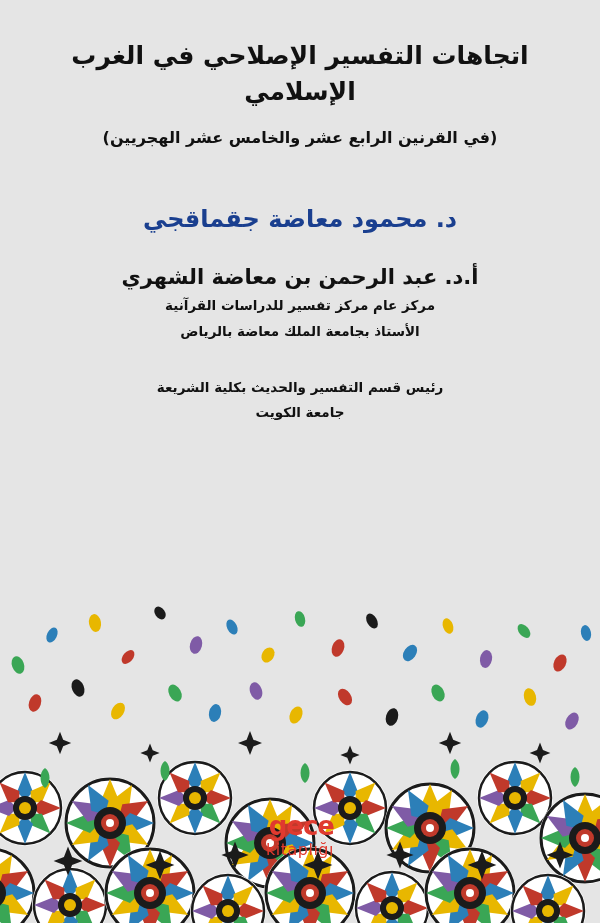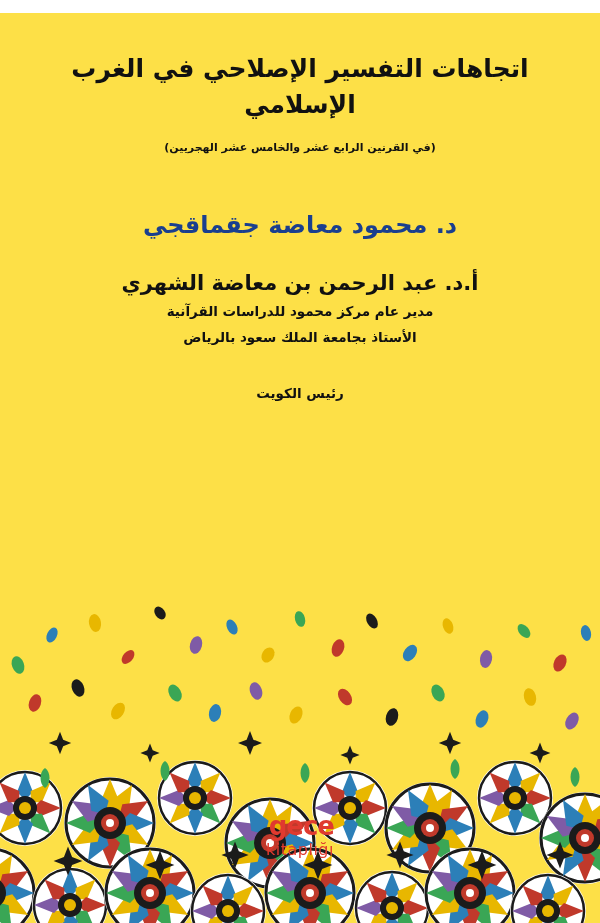--- a/index.html
+++ b/index.html
@@ -10,23 +10,22 @@
   body {
     width: 600px;
     height: 923px;
     position: relative;
     overflow: hidden;
     font-family: "DejaVu Sans", sans-serif;
   }
   .cover {
     position: absolute;
     inset: 0;
-    background: #fde047;
+    background: #e5e5e5;
     direction: rtl;
-    margin-top: 13px;
   }
   .text-block {
     position: absolute;
     top: 0;
     left: 0;
     right: 0;
     padding: 38px 34px 0 34px;
     text-align: center;
     direction: rtl;
   }
@@ -34,21 +33,21 @@
     font-family: "DejaVu Sans", sans-serif;
     font-size: 25px;
     font-weight: bold;
     color: #111111;
     line-height: 1.42;
     letter-spacing: 0px;
     margin: 0 6px;
   }
   .subtitle {
     font-family: "DejaVu Sans", sans-serif;
-    font-size: 11px;
+    font-size: 16px;
     font-weight: bold;
     color: #111111;
     margin-top: 18px;
     line-height: 1.4;
   }
   .author {
     font-family: "DejaVu Sans", sans-serif;
     font-size: 24px;
     font-weight: bold;
     color: #1a3f8f;
@@ -124,26 +123,27 @@
 
 <div class="cover">
 
   <div class="text-block">
     <div class="title">اتجاهات التفسير الإصلاحي في الغرب الإسلامي</div>
     <div class="subtitle">(في القرنين الرابع عشر والخامس عشر الهجريين)</div>
     <div class="author">د. محمود معاضة جقماقجي</div>
 
     <div class="endorser">
       <div class="endorser-name">أ.د. عبد الرحمن بن معاضة الشهري</div>
-      <div class="endorser-line">مدير عام مركز محمود للدراسات القرآنية</div>
-      <div class="endorser-line">الأستاذ بجامعة الملك سعود بالرياض</div>
+      <div class="endorser-line">مركز عام مركز تفسير للدراسات القرآنية</div>
+      <div class="endorser-line">الأستاذ بجامعة الملك معاضة بالرياض</div>
     </div>
 
     <div class="endorser second">
-      <div class="endorser-line">رئيس الكويت</div>
+      <div class="endorser-line">رئيس قسم التفسير والحديث بكلية الشريعة</div>
+      <div class="endorser-line">جامعة الكويت</div>
     </div>
   </div>
 
   <div class="ornament">
     <svg width="600" height="330" viewBox="0 0 600 330" xmlns="http://www.w3.org/2000/svg">
       <defs>
         <g id="rosette">
           <circle r="46" fill="#ffffff"></circle>
           <g>
             <circle r="44" fill="none" stroke="#1b1b1b" stroke-width="3"></circle>

